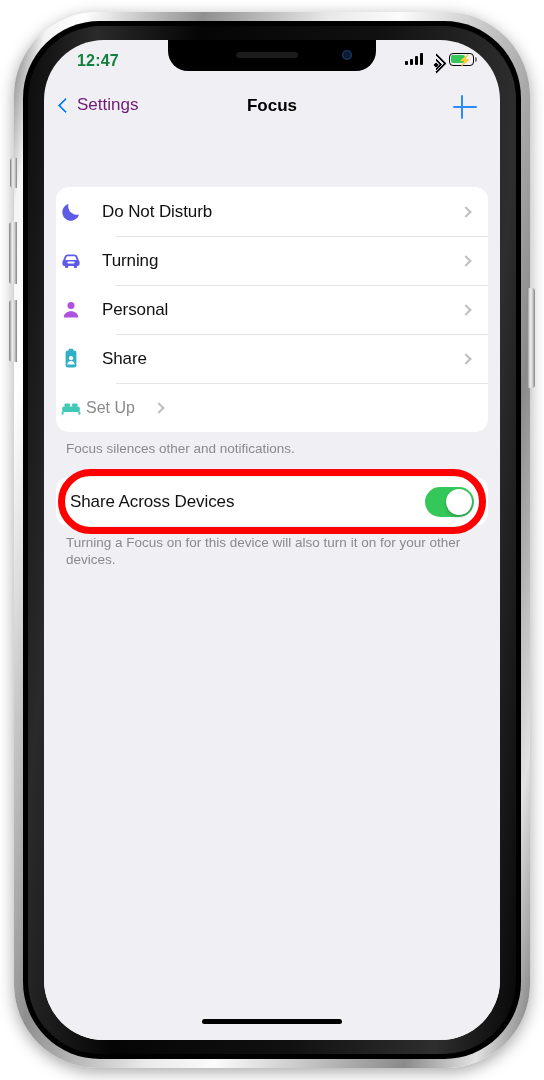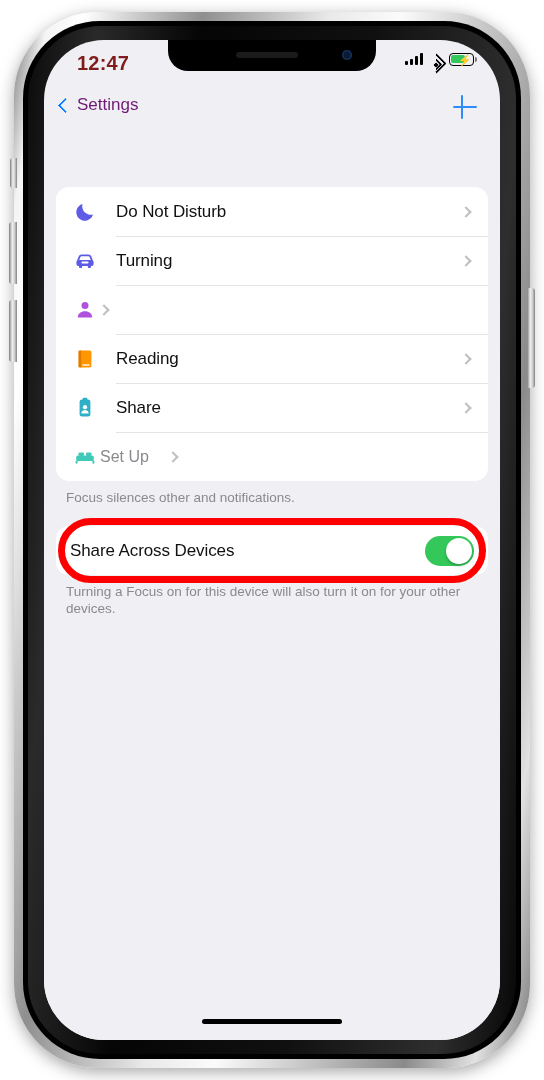--- a/index.html
+++ b/index.html
@@ -47,22 +47,22 @@
     width:62px; height:6px; border-radius:3px; background:#1b1b1b;
   }
   .notch-camera{
     position:absolute; right:24px; top:10px; width:10px; height:10px;
     border-radius:50%; background:#0b1a2e; box-shadow:inset 0 0 0 1.6px #14305c;
   }
 
   
   .statusbar{ position:absolute; left:0; top:0; width:100%; height:44px; z-index:11; }
   .sb-time{
-    position:absolute; left:33px; top:12px; font-size:20px; font-weight:bold;
-    letter-spacing:.2px; color:#7f1d1d;
+    position:absolute; left:33px; top:12px; font-size:16px; font-weight:bold;
+    letter-spacing:.2px; color:#15803d;
   }
   .sb-right{ position:absolute; right:26px; top:13px; display:flex; align-items:center; gap:5px; }
   .bars{ display:flex; align-items:flex-end; gap:1.8px; height:12px; }
   .bars i{ display:block; width:3.2px; background:#000; border-radius:1px; }
   .bars i:nth-child(1){ height:4px; }
   .bars i:nth-child(2){ height:6.5px; }
   .bars i:nth-child(3){ height:9px; }
   .bars i:nth-child(4){ height:12px; }
   .wifi{ position:relative; width:16px; height:12px; }
   .wifi span{ position:absolute; left:50%; transform:translateX(-50%) rotate(45deg);
@@ -87,21 +87,21 @@
   .nav-title{ position:absolute; left:0; right:0; top:12px; text-align:center;
     font-size:17px; font-weight:bold; color:#000; }
   .nav-plus{ position:absolute; right:20px; top:8px; width:30px; height:30px; cursor:pointer; }
   .nav-plus:before,.nav-plus:after{ content:""; position:absolute; background:#2F8BFB; border-radius:1px; }
   .nav-plus:before{ left:3px; top:13.6px; width:24px; height:2.8px; }
   .nav-plus:after { top:3px; left:10.6px; height:24px; width:2.8px; }
 
   
   .content{ position:absolute; left:0; top:92px; right:0; bottom:0; background:#EFEFF4; }
   .card{ margin:55px 12px 0 12px; background:#fff; border-radius:13px; overflow:hidden; }
-  .row{ position:relative; display:flex; align-items:center; height:49px; padding-left:14px; cursor:pointer; }
+  .row{ position:relative; display:flex; align-items:center; height:49px; cursor:pointer; }
   .row + .row:before{ content:""; position:absolute; left:60px; right:0; top:0; height:1px; background:#E4E4E8; }
   .row-ico{ width:30px; display:flex; justify-content:center; align-items:center; }
   .row-label{ flex:1; margin-left:16px; font-size:17px; color:#111; letter-spacing:-.1px; }
   .row-val{ font-size:16px; color:#8A8A8E; margin-right:20px; }
   .chev{ width:8px; height:8px; border-top:2px solid #BFBFC4; border-right:2px solid #BFBFC4;
     transform:rotate(45deg); margin-right:18px; }
   .caption{ margin:8px 22px 0 22px; font-size:13.5px; line-height:17px; color:#8A8A8E; }
 
   .toggle-card{ margin:20px 12px 0 12px; background:#fff; border-radius:13px; height:49px;
     display:flex; align-items:center; padding:0 14px; position:relative; }
@@ -158,20 +158,21 @@
           <div class="bolt">⚡</div>
         </div>
       </div>
     </div>
 
     <div class="navbar">
       <div class="nav-back">
         <span class="chev-back"></span>
         <span>Settings</span>
       </div>
+      <div class="nav-title">Focus</div>
       <div class="nav-plus"></div>
     </div>
 
     <div class="content">
 
       <div class="card" id="focus-card">
           <div class="row">
             <span class="row-ico">
               <svg width="24" height="24" viewBox="0 0 24 24" fill="none">
                 <path d="M20 14.5A8.6 8.6 0 0 1 9.5 4 8.5 8.5 0 1 0 20 14.5Z" fill="#5E5CE6"></path>
@@ -193,31 +194,21 @@
             <span class="row-label">Turning</span>
             <span class="chev"></span>
           </div>
           <div class="row">
             <span class="row-ico">
               <svg width="24" height="24" viewBox="0 0 24 24" fill="none">
                 <circle cx="12" cy="7.6" r="3.5" fill="#AF52DE"></circle>
                 <path d="M4.8 19.4c0-3.9 3.2-6.2 7.2-6.2s7.2 2.3 7.2 6.2Z" fill="#AF52DE"></path>
               </svg>
             </span>
-            <span class="chev"></span>
-          </div>
-          <div class="row">
-            <span class="row-ico">
-              <svg width="24" height="24" viewBox="0 0 24 24" fill="none">
-                <rect x="5.6" y="3.6" width="12.8" height="16.8" rx="1.6" fill="#FF9500"></rect>
-                <rect x="5.6" y="3.6" width="2.6" height="16.8" fill="#E07B00"></rect>
-                <rect x="9.2" y="17.2" width="7.6" height="1.5" rx="0.7" fill="#fff" opacity=".85"></rect>
-              </svg>
-            </span>
-            <span class="row-label">Reading</span>
+            <span class="row-label">Personal</span>
             <span class="chev"></span>
           </div>
           <div class="row">
             <span class="row-ico">
               <svg width="24" height="24" viewBox="0 0 24 24" fill="none">
                 <rect x="6.6" y="3.4" width="10.8" height="17.2" rx="2.4" fill="#30B0C7"></rect>
                 <rect x="9.6" y="1.8" width="4.8" height="3.2" rx="1.2" fill="#30B0C7"></rect>
                 <circle cx="12" cy="11.2" r="2.1" fill="#fff"></circle>
                 <path d="M8.3 17.4c0-2.2 1.7-3.5 3.7-3.5s3.7 1.3 3.7 3.5Z" fill="#fff"></path>
               </svg>

